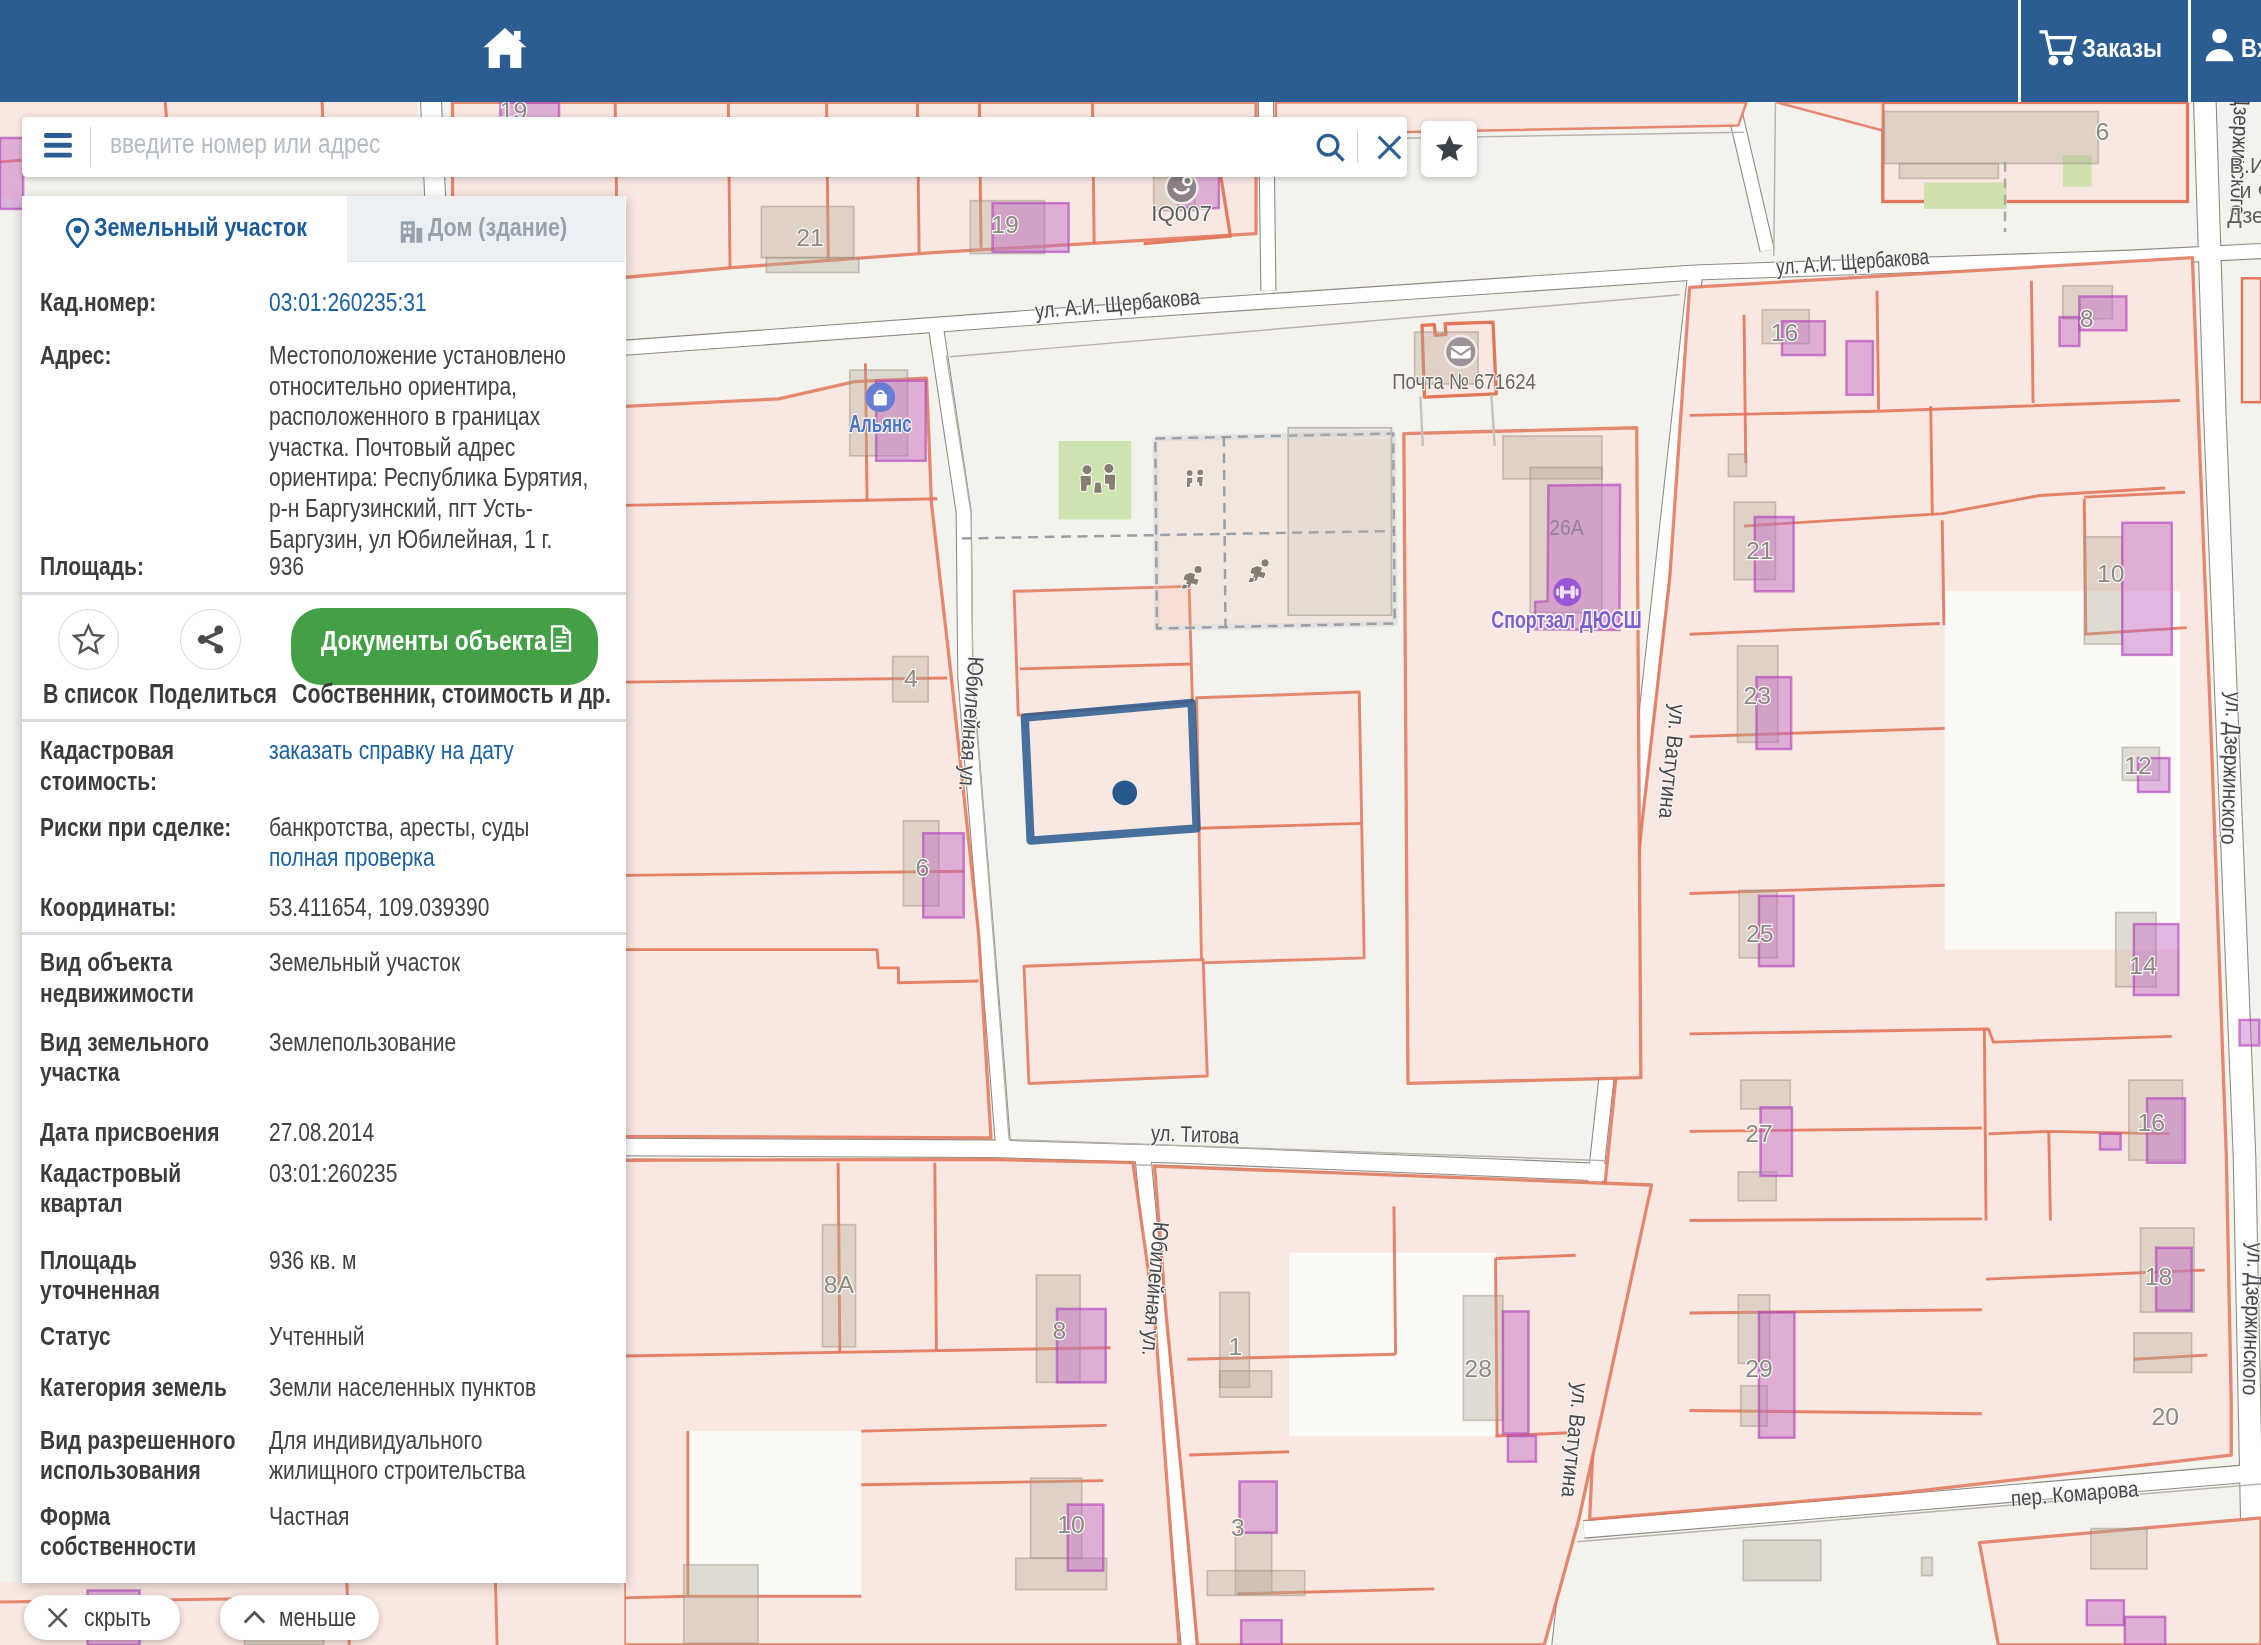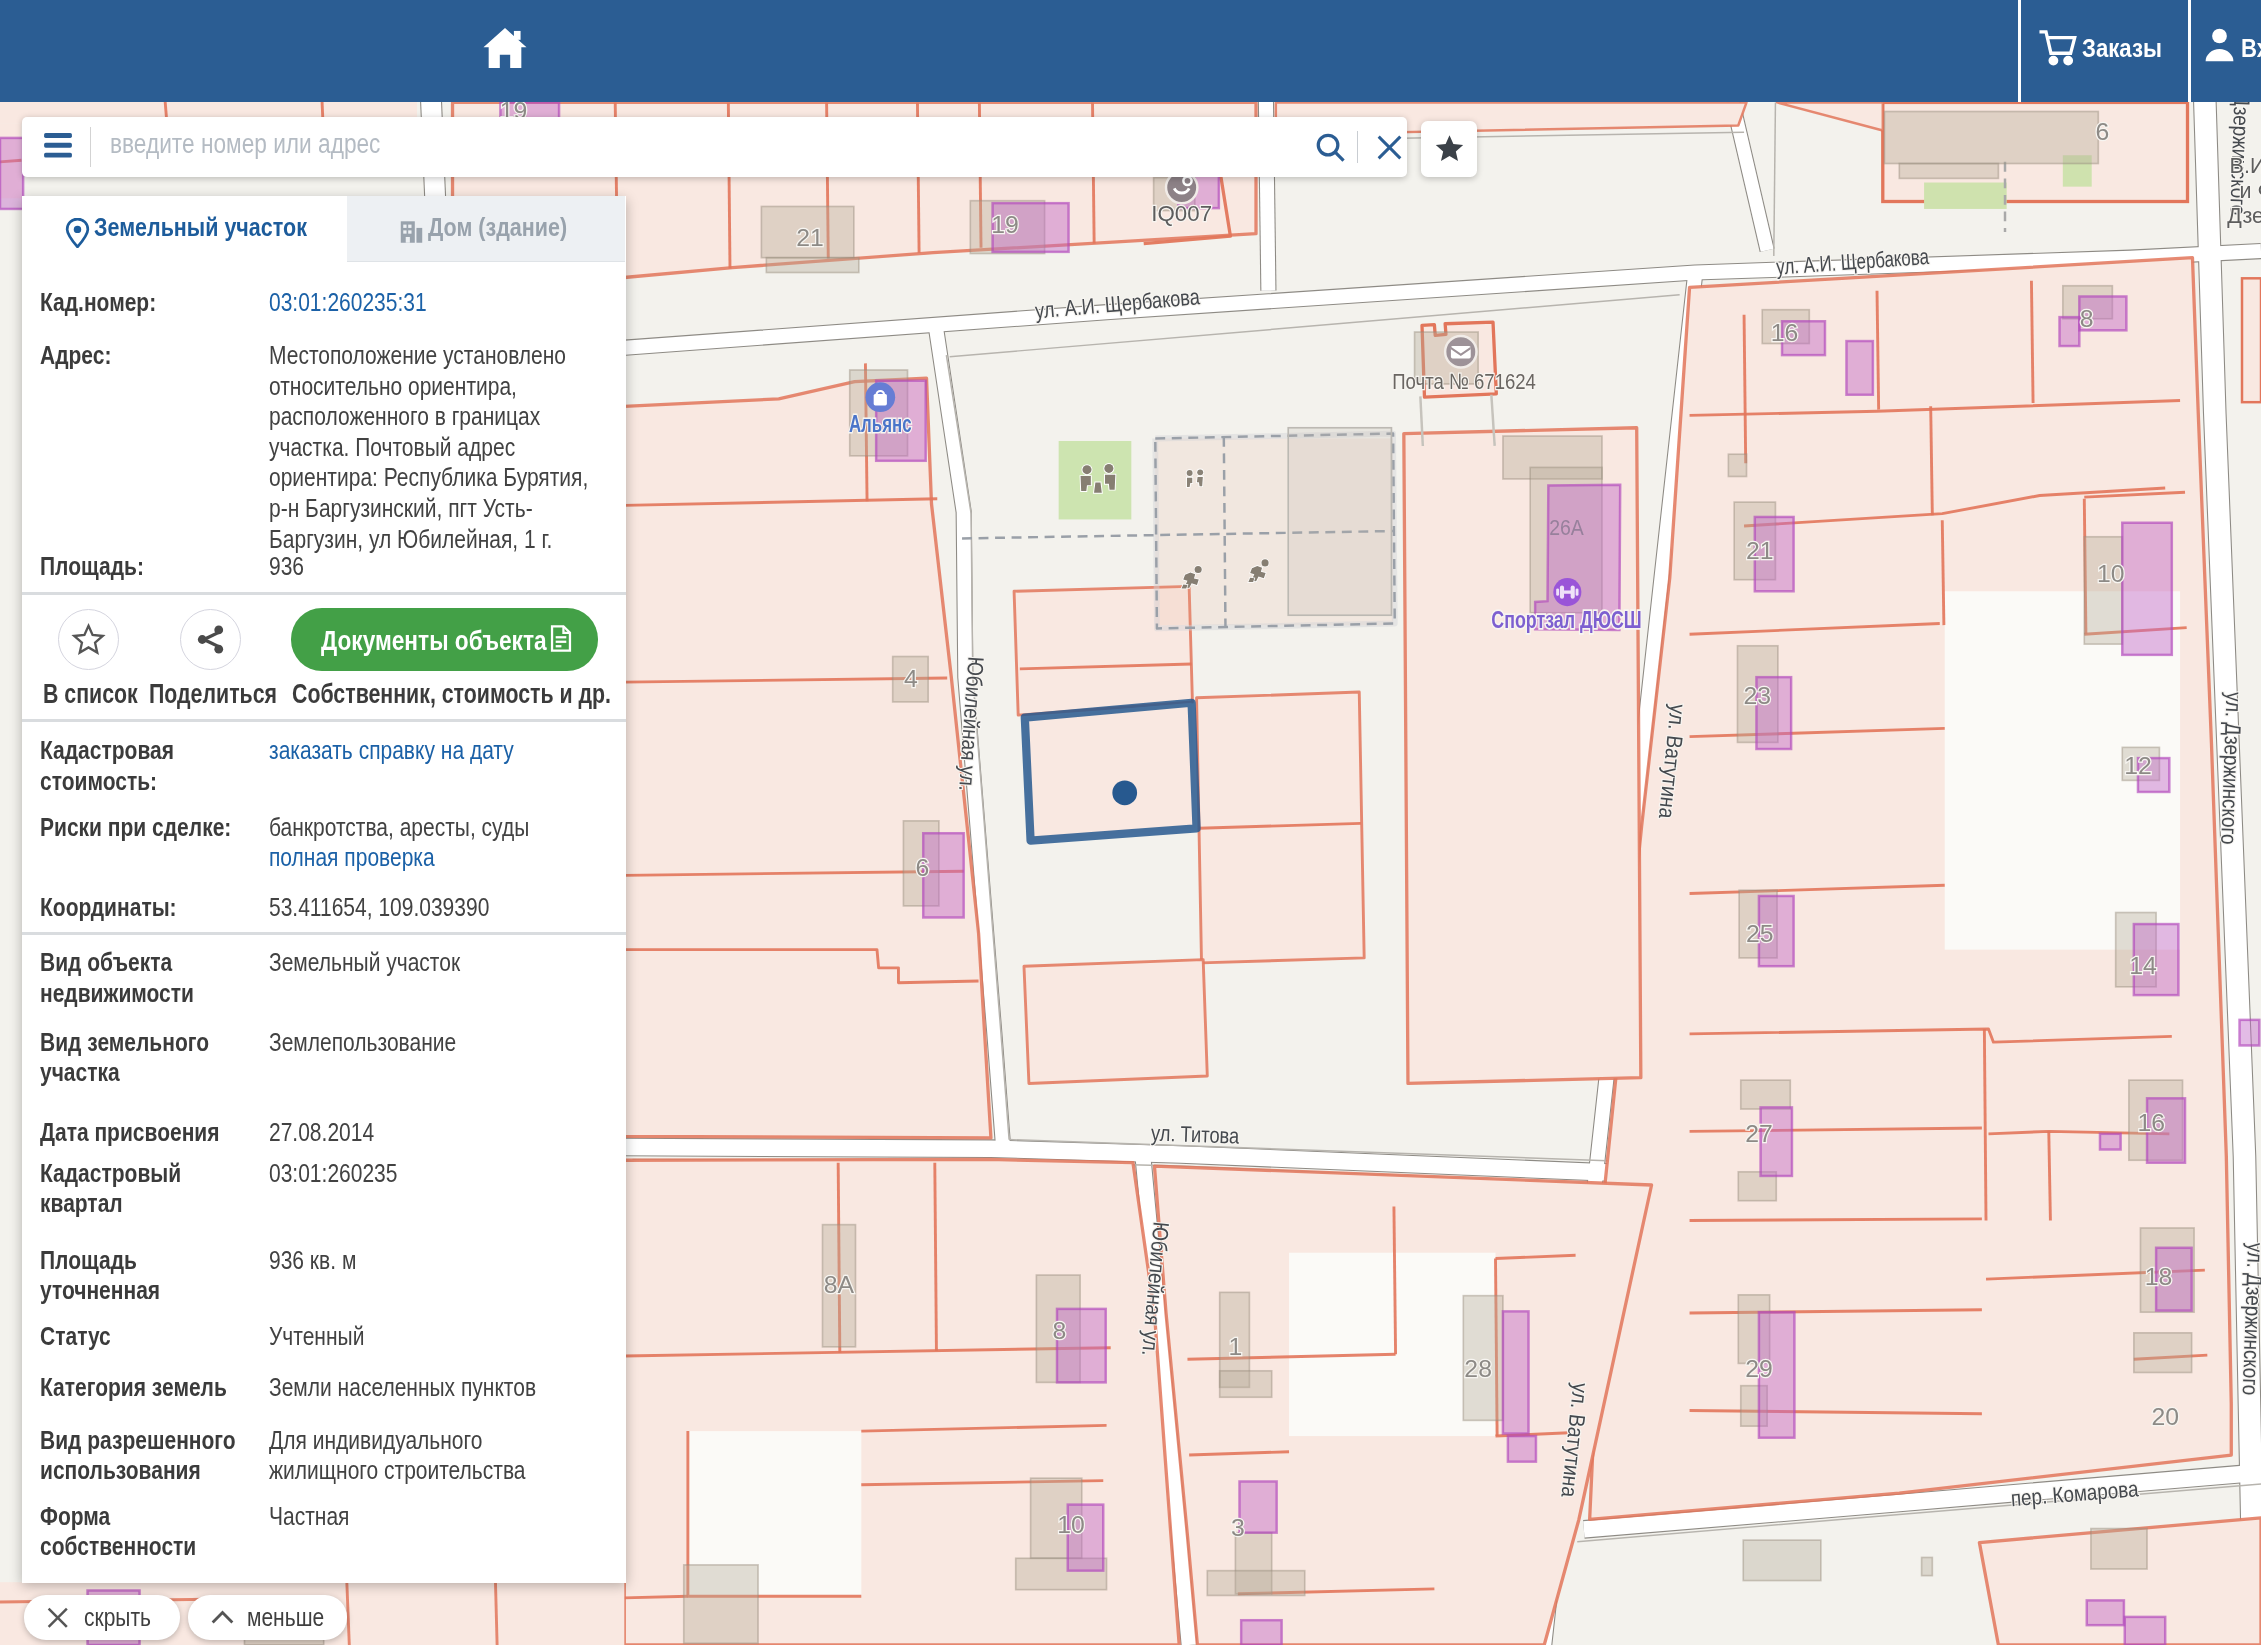--- a/index.html
+++ b/index.html
@@ -10,21 +10,21 @@
 .lk{color:#1b61a7}
 .cap{font-size:27px;transform:scaleX(0.79)}
 #topbar{position:absolute;left:0;top:0;width:2261px;height:102px;background:#2b5d93}
 #panel{position:absolute;left:21.5px;top:196px;width:604px;height:1387px;background:#fff;box-shadow:0 2.5px 11.6px rgba(0,0,0,0.28)}
 #tabin{position:absolute;left:325px;top:0;width:278px;height:66px;background:#edf0f3;border-bottom:0.8px solid #dfe3e7}
 .divid{position:absolute;left:0;width:604px;height:2.5px;background:#d9dcdf}
 #search{position:absolute;left:21.5px;top:117px;width:1385px;height:60px;background:#fff;border-radius:5px;box-shadow:0 1.7px 6.6px rgba(0,0,0,0.22)}
 #starbox{position:absolute;left:1421px;top:121px;width:56px;height:56px;background:#fff;border-radius:6.6px;box-shadow:0 1.7px 6.6px rgba(0,0,0,0.22)}
 .pill{position:absolute;top:1595px;height:45px;background:#fff;border-radius:22px;box-shadow:0 1.7px 6.6px rgba(0,0,0,0.25);color:#3f3f3f;font-size:25px;display:flex;align-items:center}
 .circ{position:absolute;top:609px;z-index:5;width:61px;height:61px;border-radius:50%;background:#fff;border:1.7px solid #d5d5df;display:flex;align-items:center;justify-content:center}
-#greenbtn{position:absolute;left:291px;top:608px;width:307px;height:63px;background:#43a047;border-radius:31px;color:#fff}
+#greenbtn{position:absolute;left:291px;top:608px;width:307px;height:77px;background:#43a047;border-radius:31px;color:#fff}
 </style></head><body>
 <svg id="map" viewBox="0 0 2738 1992" width="2261" height="1645" font-family="'Liberation Sans', sans-serif">
     <rect x="0" y="0" width="2738" height="1992" fill="#f3f2ed"></rect>
     <polyline points="548,430 757,421 1340,378 2053,330 2580,312 2738,304" fill="none" stroke="#8e8b85" stroke-width="19.6" stroke-linecap="butt" stroke-linejoin="round"></polyline>
     <polyline points="1133,394 1167,620 1169,820 1204,1250 1215,1392" fill="none" stroke="#8e8b85" stroke-width="19.6" stroke-linecap="butt" stroke-linejoin="round"></polyline>
     <polyline points="1384,1400 1402,1590 1428,1860 1440,1992" fill="none" stroke="#8e8b85" stroke-width="20.6" stroke-linecap="butt" stroke-linejoin="round"></polyline>
     <polyline points="2053,330 2012,700 1979,1000 1935,1400 1902,1700 1870,1992" fill="none" stroke="#8e8b85" stroke-width="19.6" stroke-linecap="butt" stroke-linejoin="round"></polyline>
     <polyline points="752,1389 1200,1391 1430,1398 2000,1422" fill="none" stroke="#8e8b85" stroke-width="22.6" stroke-linecap="butt" stroke-linejoin="round"></polyline>
     <polyline points="1918,1852 2300,1820 2738,1783" fill="none" stroke="#8e8b85" stroke-width="22.6" stroke-linecap="butt" stroke-linejoin="round"></polyline>
     <polyline points="2670,123 2682,500 2698,900 2718,1400 2724,1700 2730,1992" fill="none" stroke="#8e8b85" stroke-width="28.6" stroke-linecap="butt" stroke-linejoin="round"></polyline>
@@ -454,18 +454,18 @@
 <div class="t vl" style="left:269px;top:1501px;">Частная</div>
 <div class="pill" style="left:24px;width:156px">
  <svg style="margin-left:23px" width="21.5" height="21.5" viewBox="0 0 26 26">
       <g stroke="#555" stroke-width="3">
         <line x1="2" y1="2" x2="24" y2="24"></line>
         <line x1="24" y1="2" x2="2" y2="24"></line>
       </g>
     </svg>
  <span style="margin-left:15px;transform:scaleX(0.84);transform-origin:0 0">скрыть</span>
 </div>
-<div class="pill" style="left:188px;width:159px">
+<div class="pill" style="left:220px;width:159px">
  <svg style="margin-left:23px" width="23" height="15" viewBox="0 0 28 18">
       <polyline points="2,15 14,3 26,15" fill="none" stroke="#555" stroke-width="3.5"></polyline>
     </svg>
  <span style="margin-left:13.2px;transform:scaleX(0.84);transform-origin:0 0">меньше</span>
 </div>
 
 </body></html>

